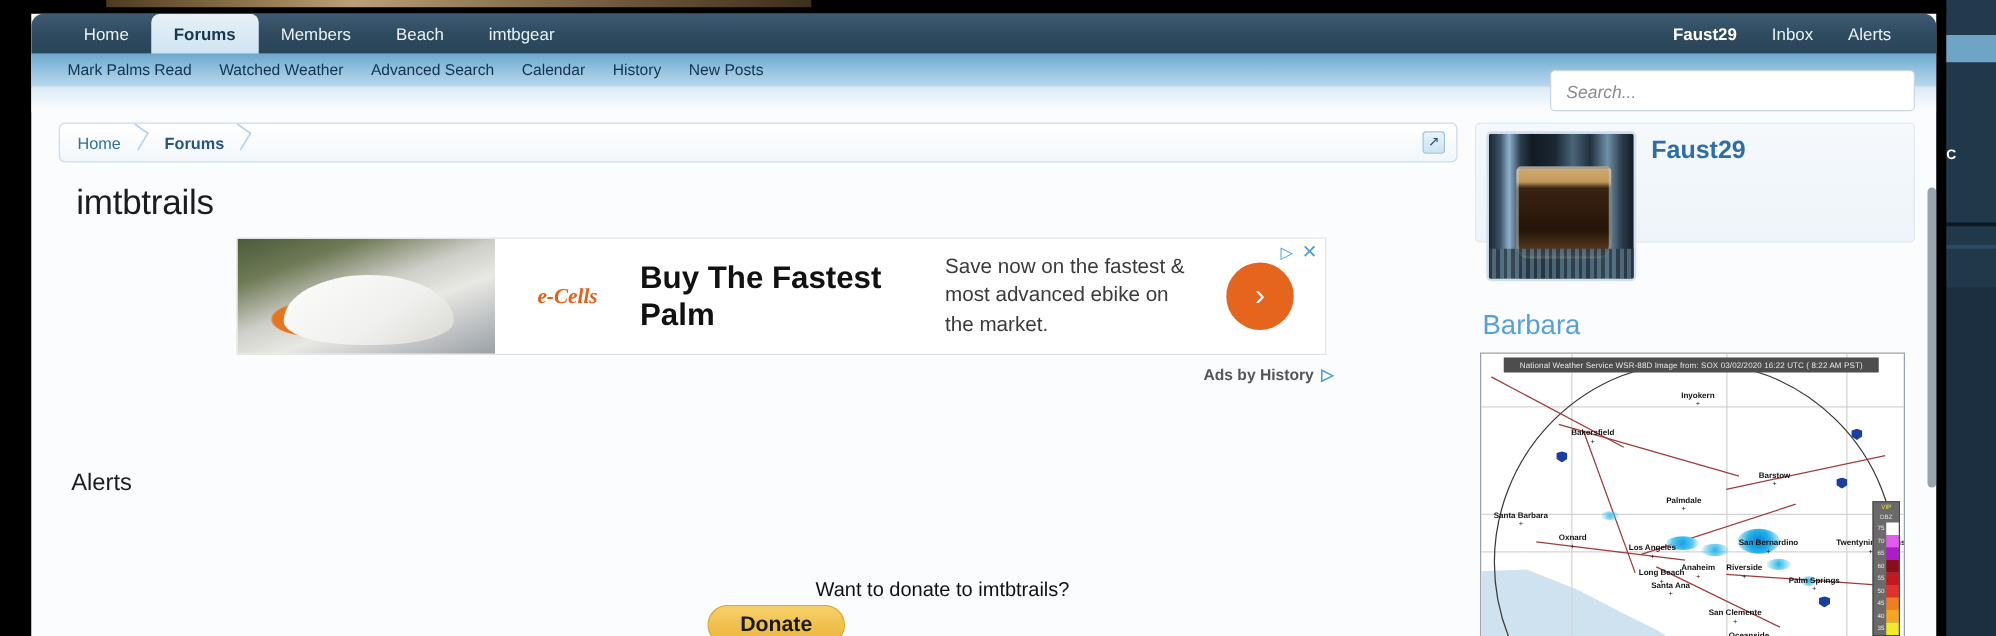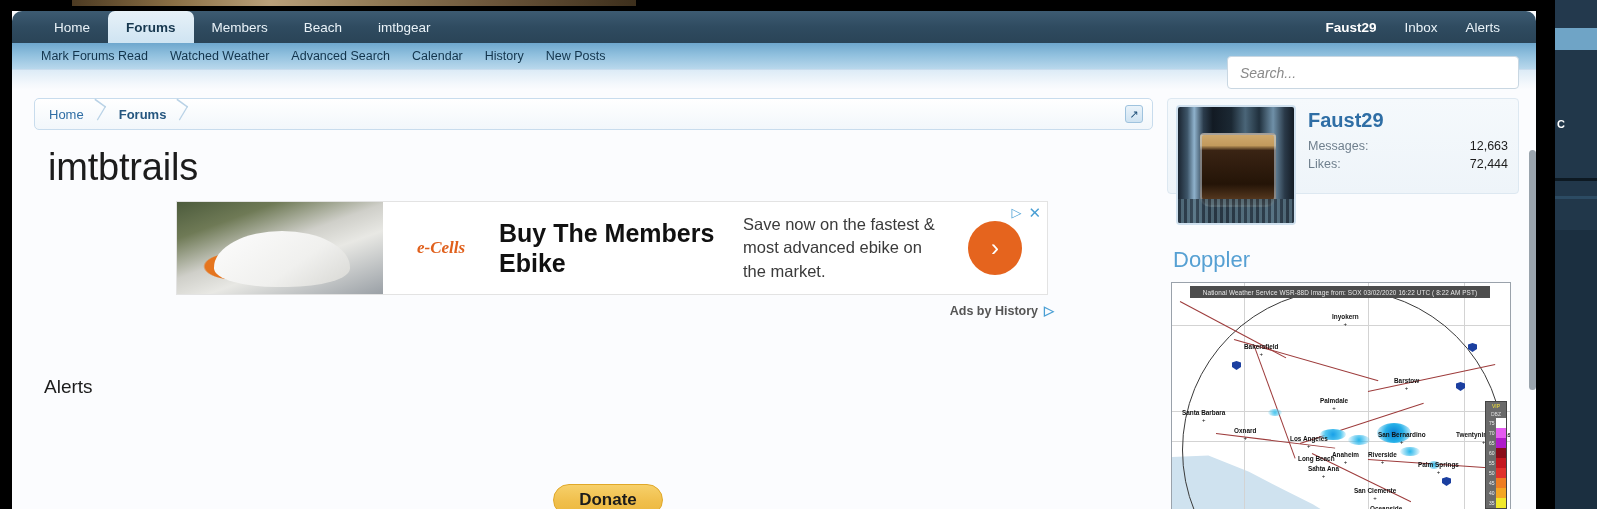--- a/index.html
+++ b/index.html
@@ -26,21 +26,21 @@
   .bg-window .bw-e { top: 196px; height: 3px; background: #2c4b63; }
   .bg-window .bw-f { top: 230px; height: 279px; background: #1b2f40; }
   .bg-window .bw-letter {
     position: absolute; top: 118px; left: 2px;
     color: #ffffff; font-size: 11px; font-weight: bold;
     font-family: "Liberation Sans", sans-serif;
   }
 
   
   .browser {
-    position: absolute; top: 0; left: 4px;
+    position: absolute; top: 0; left: 17px;
     width: 1540px; height: 509px;
     background: #000;
   }
 
   
   .banner-sliver {
     position: absolute; top: 0; left: 68px; width: 564px; height: 6px;
     background: linear-gradient(90deg,#4c3a22 0%,#8a6f45 18%,#b9a07a 35%,#8f7854 55%,#6b553a 75%,#3d2f1c 100%);
   }
   .banner-sliver-dark {
@@ -138,21 +138,21 @@
     width: 18px; height: 18px;
     background: linear-gradient(180deg,#eaf3fa 0%,#cfe3f2 100%);
     border: 1px solid #9fc3de; border-radius: 3px;
     display: flex; align-items: center; justify-content: center;
     color: #1d4e78; font-size: 11px; cursor: pointer; line-height: 1;
   }
 
   
   .page-title {
     margin: 16px 0 0 22px;
-    font-size: 38px; font-weight: normal; color: #1c1c1c;
+    font-size: 28px; font-weight: normal; color: #1c1c1c;
     letter-spacing: -0.2px;
   }
 
   
   .ad-wrap { position: relative; margin: 12px 0 0 150px; width: 880px; }
   .ad-banner {
     position: relative;
     width: 872px; height: 94px;
     background: #ffffff;
     border: 1px solid #e3e3e3;
@@ -406,21 +406,21 @@
           <div class="nav-tab">imtbgear</div>
         </div>
         <div class="nav-right">
           <div class="nav-tab nav-user">Faust29</div>
           <div class="nav-tab">Inbox</div>
           <div class="nav-tab">Alerts</div>
         </div>
       </div>
 
       <div class="subnav">
-        <div class="subnav-item">Mark Forums Read</div>
+        <div class="subnav-item">Mark Palms Read</div>
         <div class="subnav-item">Watched Weather</div>
         <div class="subnav-item">Advanced Search</div>
         <div class="subnav-item">Calendar</div>
         <div class="subnav-item">History</div>
         <div class="subnav-item">New Posts</div>
       </div>
       <div class="subnav-fade"></div>
 
       <div class="content">
 
@@ -433,65 +433,56 @@
             <div class="crumb-sep"></div>
             <div class="crumb-expand">↗</div>
           </div>
 
           <h1 class="page-title">imtbtrails</h1>
 
           <div class="ad-wrap">
             <div class="ad-banner">
               <div class="ad-photo"></div>
               <div class="ad-logo">e-Cells</div>
-              <div class="ad-head">Buy The Members Ebike</div>
+              <div class="ad-head">Buy The Fastest Palm</div>
               <div class="ad-sub">Save now on the fastest &amp; most advanced ebike on the market.</div>
               <div class="ad-cta-wrap">
                 <div class="ad-cta">›</div>
               </div>
               <div class="ad-corner">
                 <span class="ad-i-icon">▷</span>
                 <span class="ad-x-icon">✕</span>
               </div>
             </div>
             <div class="ads-by">
               <span>Ads by History</span>
               <span class="ads-by-glyph">▷</span>
             </div>
           </div>
 
           <div class="search-heading">Alerts</div>
 
 
+          <div class="donate-text">Want to donate to imtbtrails?</div>
           <div class="donate-btn">Donate</div>
 
         </div>
 
         <div class="side-col">
 
           <div class="side-search-wrap">
             <input class="side-search" type="text" placeholder="Search..." style="">
           </div>
 
           <div class="visitor-panel">
             <div class="avatar"></div>
             <div class="vp-name">Faust29</div>
-            <div class="vp-stats">
-              <div class="vp-row">
-                <span>Messages:</span>
-                <span class="vp-val">12,663</span>
-              </div>
-              <div class="vp-row">
-                <span>Likes:</span>
-                <span class="vp-val">72,444</span>
-              </div>
-            </div>
           </div>
 
-          <div class="doppler-title">Doppler</div>
+          <div class="doppler-title">Barbara</div>
 
           <div class="doppler-box">
             <div class="dop-map">
               <div class="dop-ocean"></div>
 
               <div class="dop-grid-h" style="top:42px"></div>
               <div class="dop-grid-h" style="top:128px"></div>
               <div class="dop-grid-h" style="top:158px"></div>
 
               <div class="dop-grid-v" style="left:72px"></div>

